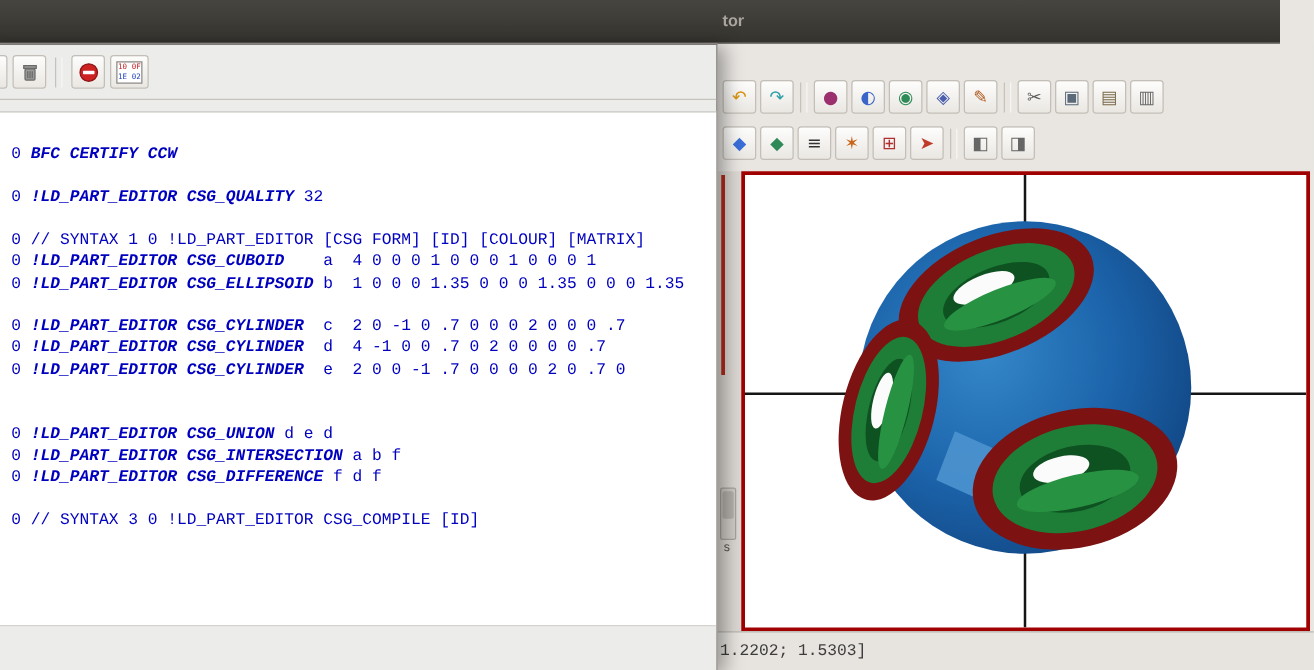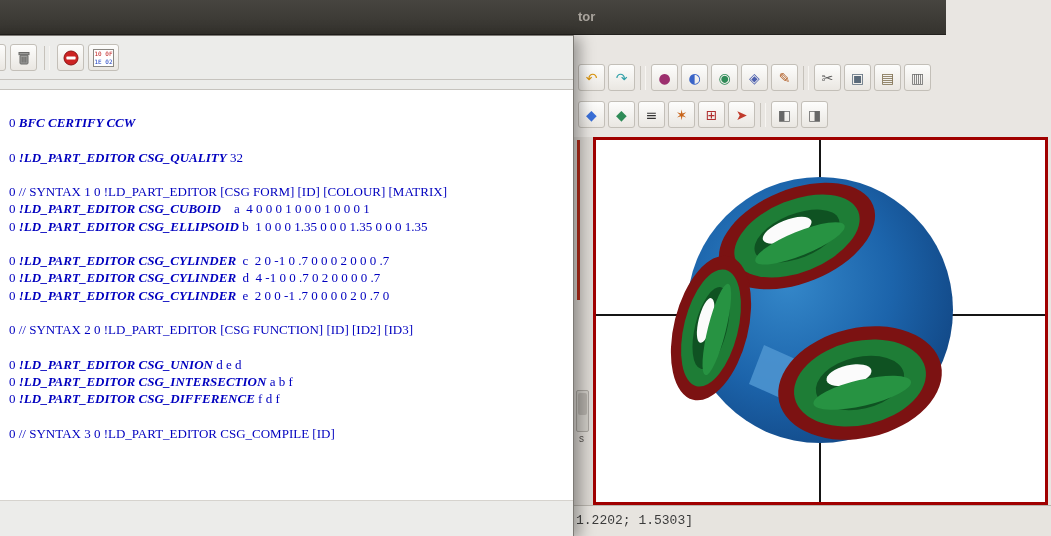--- a/index.html
+++ b/index.html
@@ -1,20 +1,20 @@
 <!DOCTYPE html>
 <html style="--titlebar: #3b3935; --toolbar-bg: #e9e6e2; --viewport-border: #a00000; --code-text: #0000bf; --model-blue: #1c64ab; --model-green: #1e7d36; --model-green-dark: #0f5222; --model-green-light: #279342; --model-red: #7c1212;"><head>
 <meta charset="utf-8">
 <style>
   * { margin:0; padding:0; box-sizing:border-box; }
   html,body { width:1051px; height:536px; overflow:hidden; }
   body { position:relative; font-family:"Liberation Sans",sans-serif; background:var(--toolbar-bg,#e9e6e2); }
 
   
-  .titlebar { position:absolute; left:0; top:0; width:946px; height:35px;
+  .titlebar { position:absolute; left:0; top:0; width:1024px; height:35px;
               background:linear-gradient(#474540,#35332e); border-bottom:1px solid #23211e; }
   .window-title { position:absolute; left:578px; top:9px; color:#a9a49d; font-size:13px; font-weight:bold; }
 
   .toolbar-area { position:absolute; left:0; top:35px; width:1051px; height:102px; background:var(--toolbar-bg,#e9e6e2); }
   .tb-row { position:absolute; left:578px; display:flex; align-items:center; gap:3px; }
   .tb-row.row1 { top:29px; }
   .tb-row.row2 { top:66px; }
   .tb-btn { width:27px; height:27px; border:1px solid #c3bfb8; border-radius:3px;
             background:linear-gradient(#fdfdfc,#eae7e2); display:flex; align-items:center; justify-content:center;
             cursor:pointer; padding:0; }
@@ -52,21 +52,21 @@
   .ed-btn.partial { margin-left:-8px; }
   .ed-btn.hexbtn { width:31px; }
   .ed-sep { width:6px; height:24px; border-left:1px solid #c6c2bb; border-right:1px solid #f7f5f2; margin:0 3px; }
   .hexbox { width:21px; height:18px; background:#fff; border:1px solid #8a8782;
             font-family:"DejaVu Sans Mono",monospace; font-size:6px; line-height:8px; text-align:center; }
   .hexbox .hr { color:#c02020; display:block; }
   .hexbox .hb { color:#2040c0; display:block; }
 
   .code-wrap { position:absolute; left:0; top:53px; right:0; bottom:36px; background:#fff;
                border-top:1px solid #c6c3be; overflow:hidden; padding:24px 8px 8px 22px; cursor:text; }
-  .code-line { white-space:pre; font-family:Liberation Serif, serif; font-size:13px;
+  .code-line { white-space:pre; font-family:Liberation Mono, monospace; font-size:13px;
                line-height:17.25px; color:var(--code-text,#0000bf); }
   .code-line .kw { font-weight:bold; font-style:italic; }
   .ed-bottom { position:absolute; left:0; bottom:0; width:100%; height:36px; background:#ececea;
                border-top:1px solid #d6d3ce; }
 </style>
 </head>
 <body>
 
 <div class="titlebar">
   <span class="window-title">tor</span>
@@ -227,21 +227,20 @@
       <div class="code-line"><span>0 </span><span class="kw">!LD_PART_EDITOR CSG_QUALITY</span><span> 32</span></div>
       <div class="code-line">&nbsp;</div>
       <div class="code-line"><span>0 // SYNTAX 1 0 !LD_PART_EDITOR [CSG FORM] [ID] [COLOUR] [MATRIX]</span></div>
       <div class="code-line"><span>0 </span><span class="kw">!LD_PART_EDITOR CSG_CUBOID</span><span>    a  4 0 0 0 1 0 0 0 1 0 0 0 1</span></div>
       <div class="code-line"><span>0 </span><span class="kw">!LD_PART_EDITOR CSG_ELLIPSOID</span><span> b  1 0 0 0 1.35 0 0 0 1.35 0 0 0 1.35</span></div>
       <div class="code-line">&nbsp;</div>
       <div class="code-line"><span>0 </span><span class="kw">!LD_PART_EDITOR CSG_CYLINDER</span><span>  c  2 0 -1 0 .7 0 0 0 2 0 0 0 .7</span></div>
       <div class="code-line"><span>0 </span><span class="kw">!LD_PART_EDITOR CSG_CYLINDER</span><span>  d  4 -1 0 0 .7 0 2 0 0 0 0 .7</span></div>
       <div class="code-line"><span>0 </span><span class="kw">!LD_PART_EDITOR CSG_CYLINDER</span><span>  e  2 0 0 -1 .7 0 0 0 0 2 0 .7 0</span></div>
       <div class="code-line">&nbsp;</div>
-      <div class="code-line"><span>0 // SYNTAX 2 0 !LD_PART_EDITOR [CSG FUNCTION] [ID] [ID2] [ID3]</span></div>
       <div class="code-line">&nbsp;</div>
       <div class="code-line"><span>0 </span><span class="kw">!LD_PART_EDITOR CSG_UNION</span><span> d e d</span></div>
       <div class="code-line"><span>0 </span><span class="kw">!LD_PART_EDITOR CSG_INTERSECTION</span><span> a b f</span></div>
       <div class="code-line"><span>0 </span><span class="kw">!LD_PART_EDITOR CSG_DIFFERENCE</span><span> f d f</span></div>
       <div class="code-line">&nbsp;</div>
       <div class="code-line"><span>0 // SYNTAX 3 0 !LD_PART_EDITOR CSG_COMPILE [ID]</span></div>
     </div>
   <div class="ed-bottom"></div>
 </div>
 

